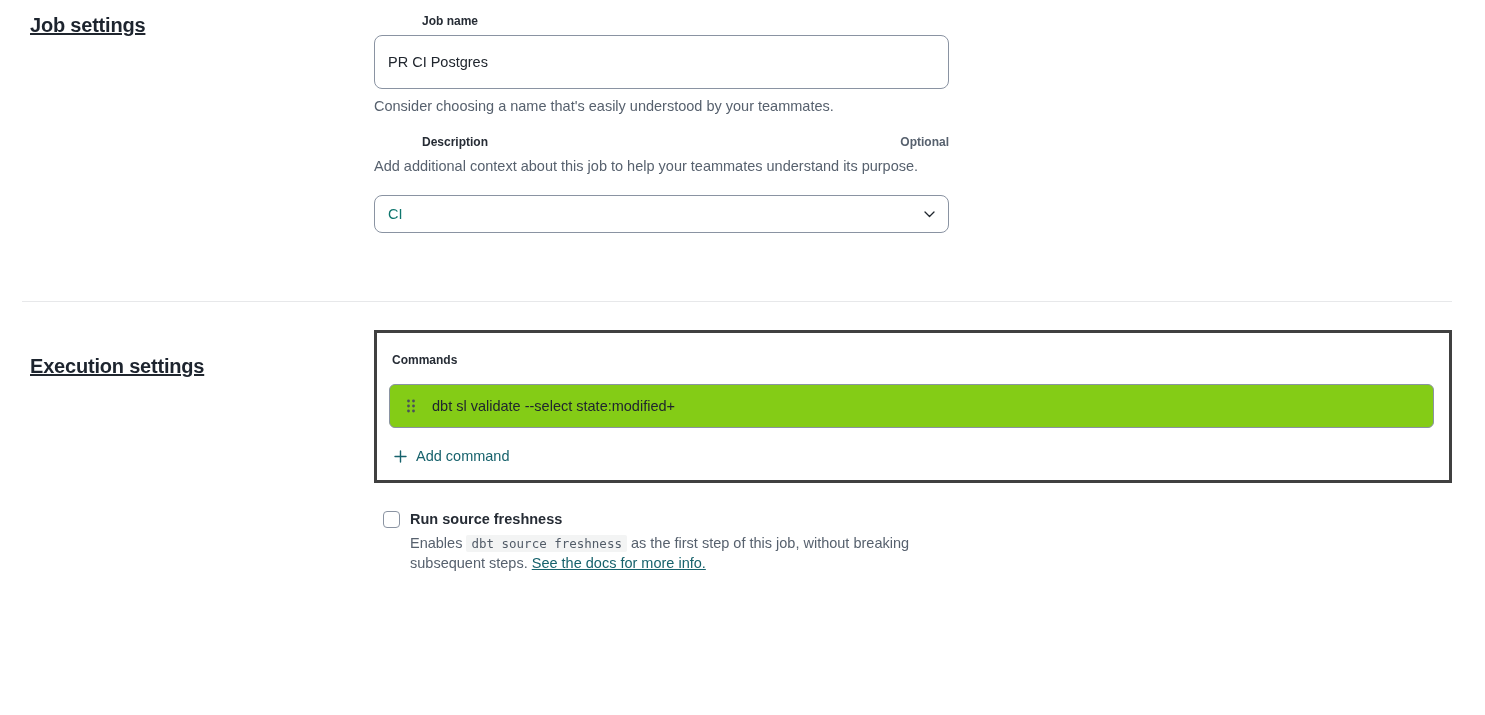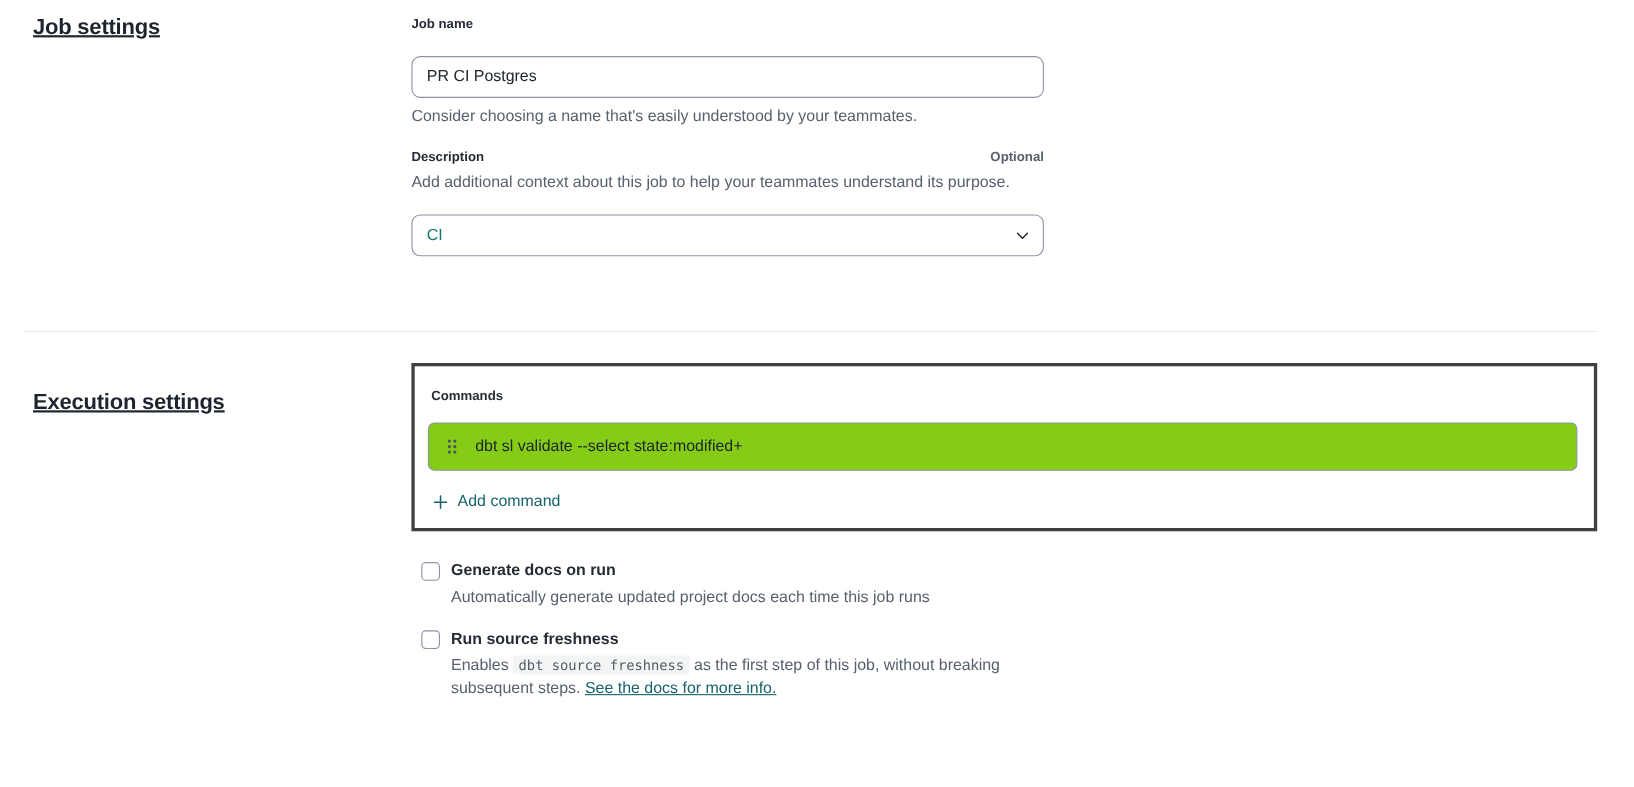--- a/index.html
+++ b/index.html
@@ -21,28 +21,28 @@
     font-size: 20px;
     font-weight: 700;
     color: #1d242e;
     margin: 0;
     letter-spacing: -0.2px;
   }
 
   .narrow { max-width: 575px; }
   .field { margin-bottom: 21px; }
   .label-row { display: flex; justify-content: space-between; align-items: baseline; margin-bottom: 7px; }
-  .field-label { font-size: 12px; font-weight: 700; color: #262c35; }
+  .field-label { font-size: 12px; font-weight: 700; color: #262c35; margin-left: 48px; }
   .optional { font-size: 12px; font-weight: 700; color: #57616e; }
   .text-input {
-    width: 100%; height: 38px;
+    width: 100%; height: 54px;
     border: 1px solid #8a93a2; border-radius: 8px;
     padding: 0 13px;
     font-size: 14.5px; font-family: inherit; color: #20262e;
-    background: #fff; outline: none; margin-top: 16px;
+    background: #fff; outline: none;
   }
   .helper { font-size: 14.5px; color: #57616e; margin-top: 9px; }
 
   .select {
     height: 38px;
     border: 1px solid #8a93a2; border-radius: 8px;
     display: flex; align-items: center; justify-content: space-between;
     padding: 0 13px;
     font-size: 14.5px; color: #0f766e; background: #fff;
     cursor: pointer;
@@ -166,27 +166,20 @@
             <svg width="13" height="13" viewBox="0 0 13 13">
                 <path d="M6.5 1v11M1 6.5h11" stroke="#17626c" stroke-width="1.4" stroke-linecap="round"></path>
               </svg>
           </span>
           <span>Add command</span>
         </button>
       </div>
 
       <div class="checks">
 
-        <div class="check-row">
-          <input type="checkbox" class="checkbox" style="">
-          <div>
-            <div class="check-label">Generate docs on run</div>
-            <div class="check-desc">Automatically generate updated project docs each time this job runs</div>
-          </div>
-        </div>
 
         <div class="check-row">
           <input type="checkbox" class="checkbox" style="">
           <div>
             <div class="check-label">Run source freshness</div>
             <div class="check-desc">
               <span>Enables</span>
               <span class="code">dbt source freshness</span>
               <span>as the first step of this job, without breaking subsequent steps.</span>
               <a class="docs-link">See the docs for more info.</a>

